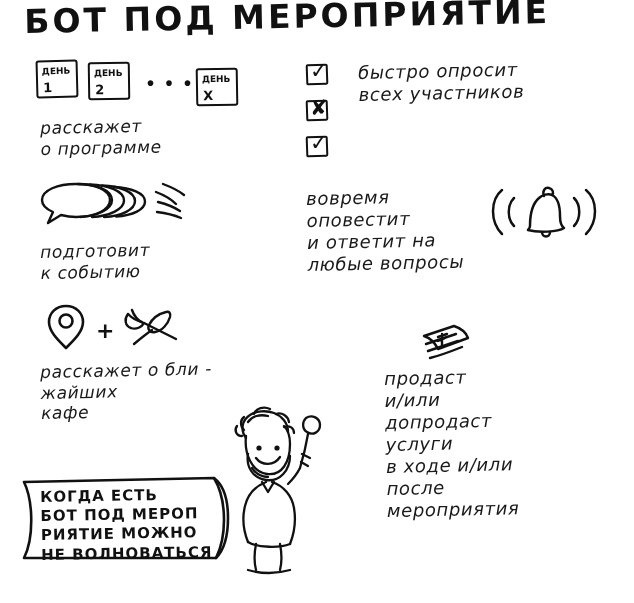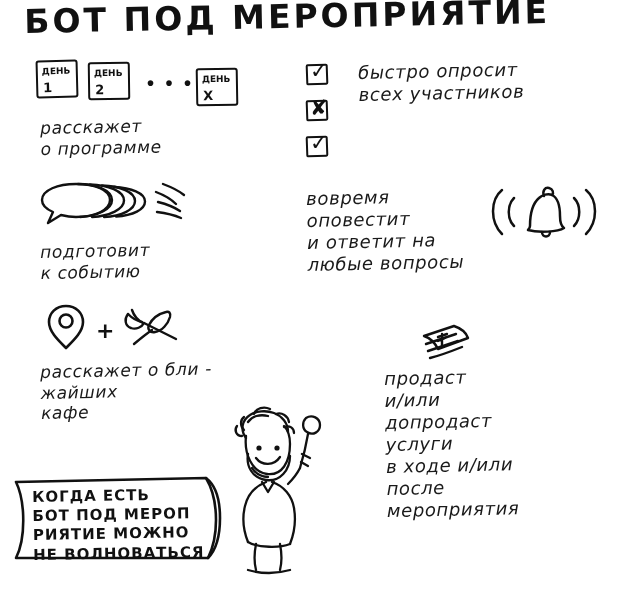--- a/index.html
+++ b/index.html
@@ -99,21 +99,21 @@
   }
   .checkbox.filled .tick { left: 2px; top: -6px; }
 
   
   
   .t17 { font-size: 17px; }
   .t18 { font-size: 18px; }
 
   
   #banner {
-    left: 10px;
+    left: 18px;
     top: 474px;
     width: 232px;
     height: 88px;
     text-decoration: underline;
   }
   #banner .banner-text {
     position: absolute;
     left: 22px;
     top: 14px;
     width: 190px;

